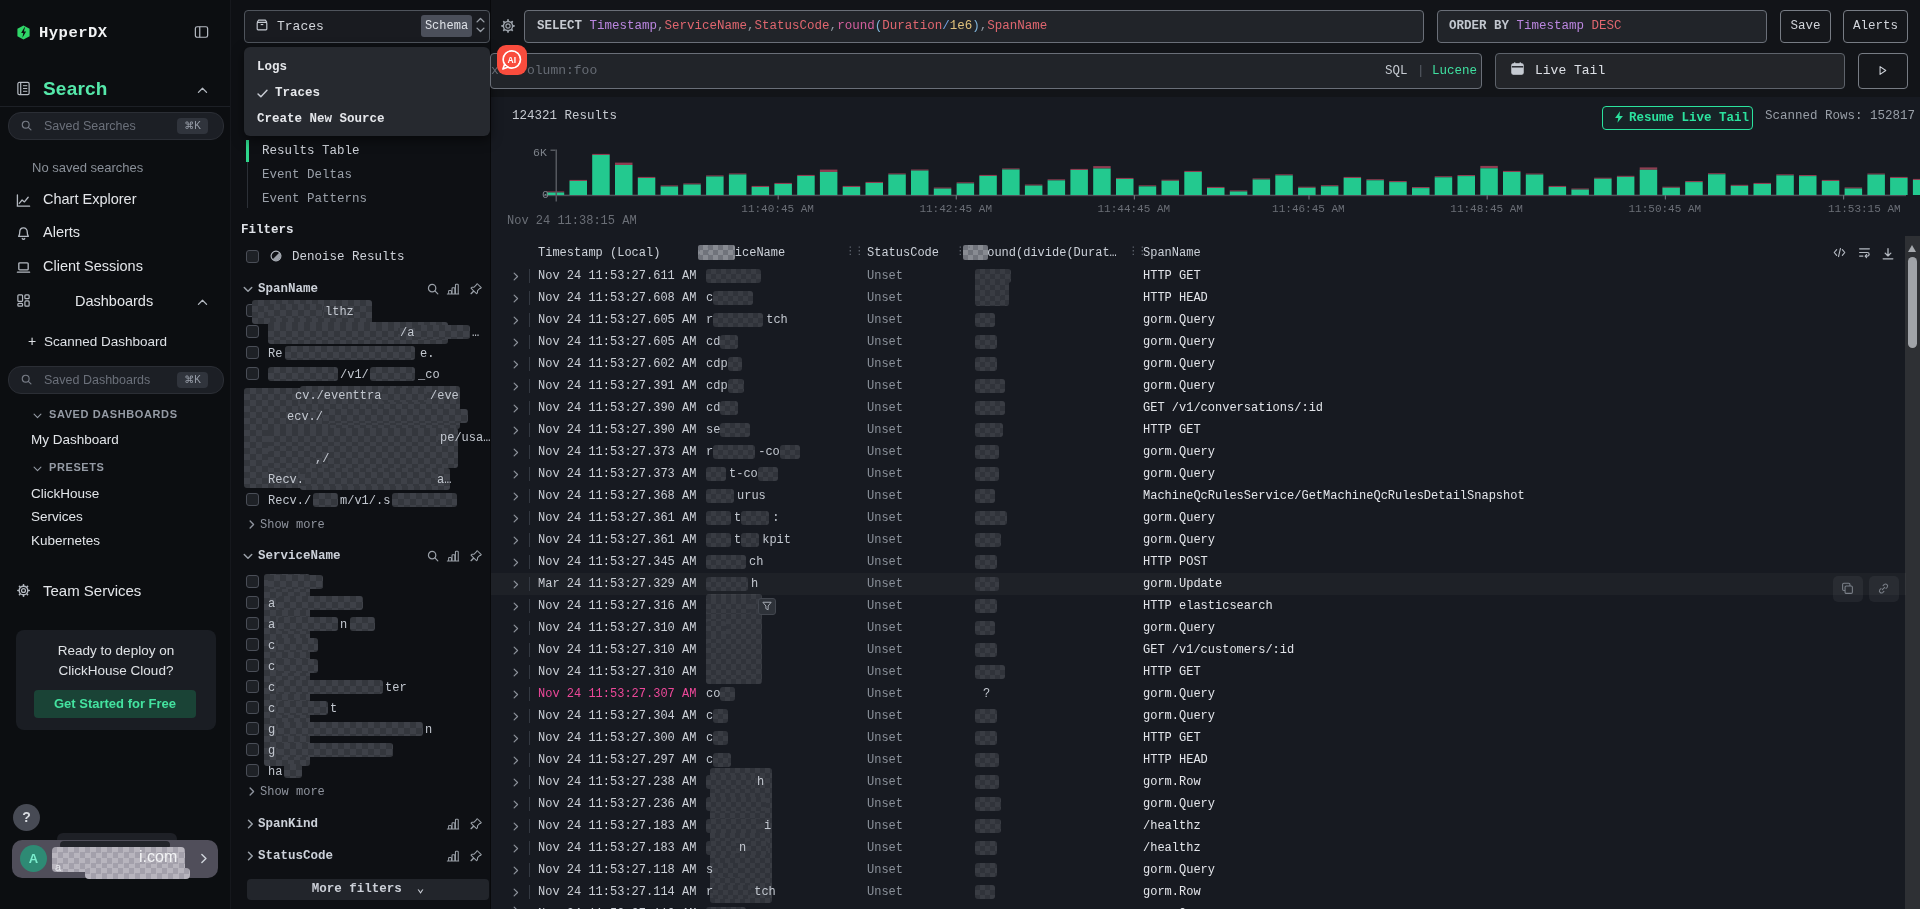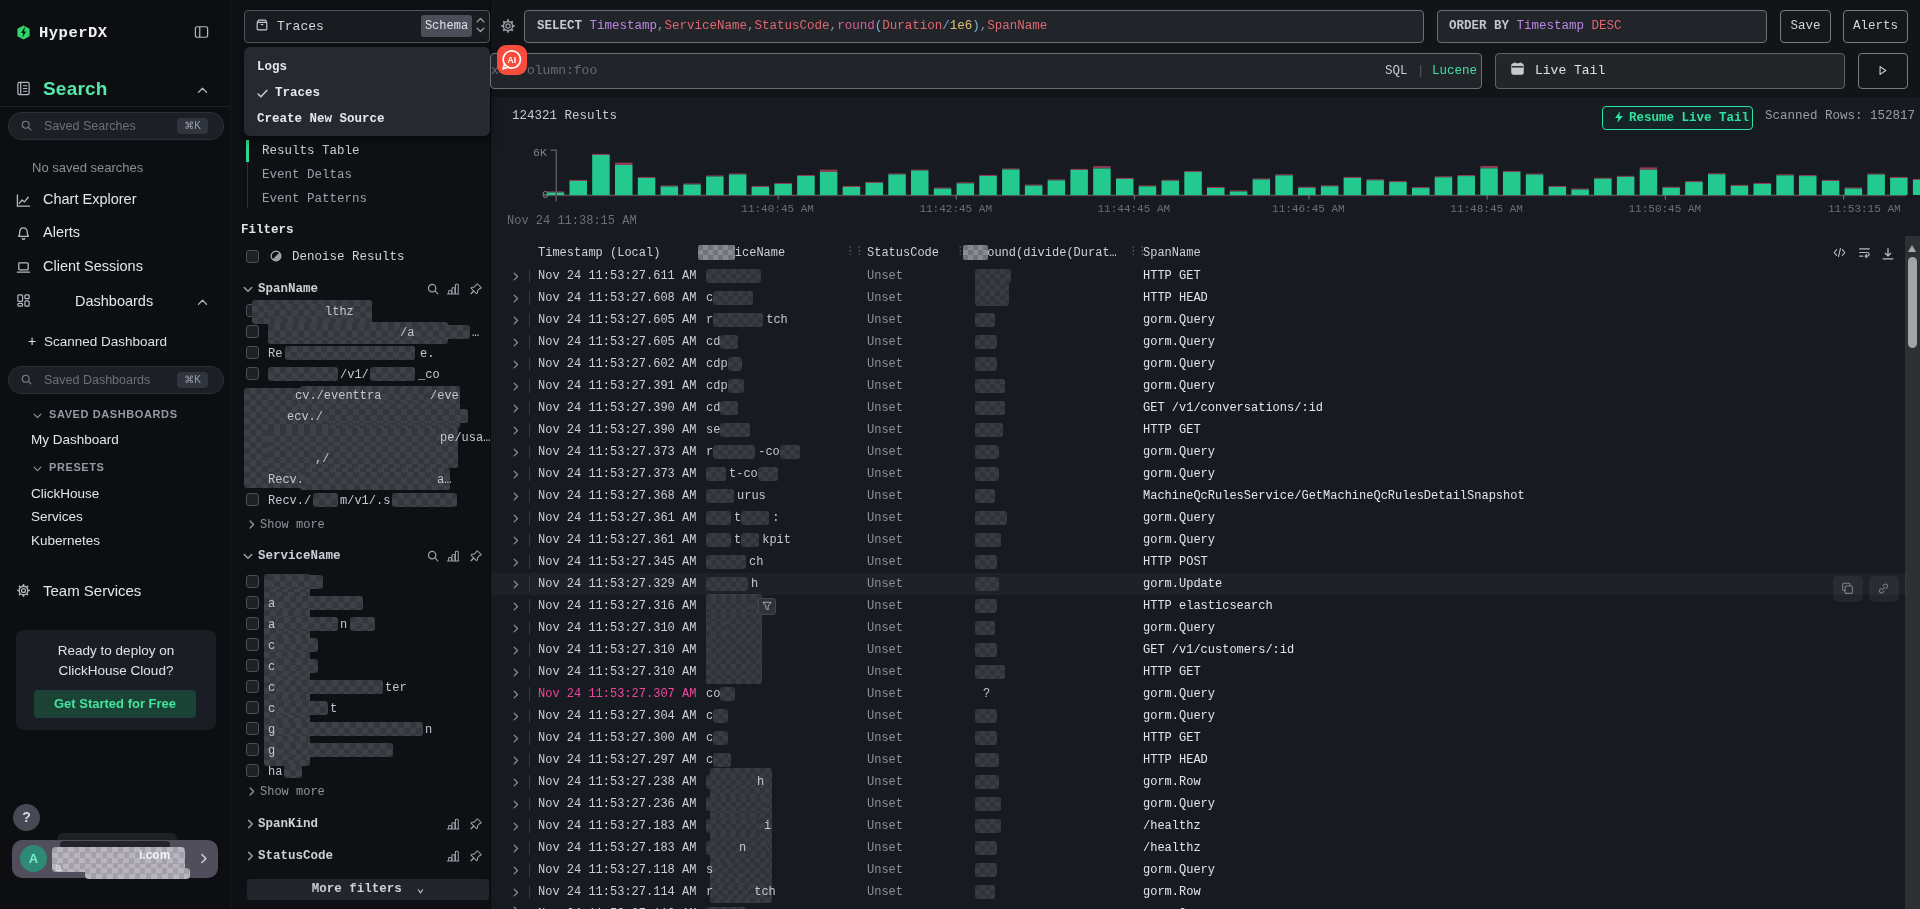--- a/index.html
+++ b/index.html
@@ -131,21 +131,21 @@
 <div class="abs sans" style="left:16px;top:643px;font-size:13.5px;color:#dfe2e6;font-weight:400;letter-spacing:0;white-space:pre;width:200px;text-align:center;">Ready to deploy on</div>
 <div class="abs sans" style="left:16px;top:663px;font-size:13.5px;color:#dfe2e6;font-weight:400;letter-spacing:0;white-space:pre;width:200px;text-align:center;">ClickHouse Cloud?</div>
 <div class="abs sans" style="left:34px;top:690px;width:162px;height:28px;background:#1a4336;border-radius:4px;color:#44e3a0;font-size:13px;font-weight:700;text-align:center;line-height:28px;">Get Started for Free</div>
 <div class="abs sans" style="left:13px;top:804px;width:27px;height:27px;border-radius:50%;background:#474a54;color:#d9dce1;font-weight:700;font-size:14px;text-align:center;line-height:27px;">?</div>
 <div class="abs" style="left:57px;top:833px;width:120px;height:12px;background:#1e2026;border-radius:6px;"></div>
 <div class="abs" style="left:12px;top:840px;width:206px;height:38px;background:#504e5a;border-radius:10px;"></div>
 <div class="abs" style="left:60px;top:841px;width:110px;height:8px;background:#22242a;border-radius:4px;"></div>
 <div class="abs mosaicL" style="left:52px;top:847px;width:133px;height:25px;"></div>
 <div class="abs mosaicL" style="left:85px;top:868px;width:105px;height:11px;"></div>
 <div class="abs sans" style="left:20px;top:845px;width:27px;height:27px;border-radius:50%;background:#2e8a74;color:#7aeccd;font-weight:700;font-size:13px;text-align:center;line-height:27px;">A</div>
-<div class="abs sans" style="left:139px;top:848px;font-size:12px;color:#f2f3f5;font-weight:700;letter-spacing:0;white-space:pre;">i.com</div>
+<div class="abs sans" style="left:139px;top:848px;font-size:16px;color:#f2f3f5;font-weight:400;letter-spacing:0;white-space:pre;">i.com</div>
 <div class="abs sans" style="left:55px;top:861px;font-size:11px;color:#e8eaee;font-weight:400;letter-spacing:0;white-space:pre;">a</div>
 <svg class="abs" style="left:197px;top:852px" width="13" height="13" viewBox="0 0 16 16" fill="none">
       <path d="M6 3 L11 8 L6 13" stroke="#cfd3da" stroke-width="1.8" stroke-linecap="round" stroke-linejoin="round"></path>
     </svg>
 <div class="abs" style="left:244px;top:10px;width:246px;height:33px;background:#191b20;border:1px solid #4f545c;border-radius:4px;"></div>
 <svg class="abs" style="left:255px;top:18px" width="14" height="14" viewBox="0 0 16 16" fill="none">
       <rect x="2.5" y="5" width="11" height="8.5" rx="1" stroke="#c6cbd2" stroke-width="1.3"></rect>
       <path d="M2.5 5 L4 2.5 H12 L13.5 5" stroke="#c6cbd2" stroke-width="1.3" stroke-linejoin="round"></path>
       <line x1="6.5" y1="7.5" x2="9.5" y2="7.5" stroke="#c6cbd2" stroke-width="1.3"></line>
     </svg>
@@ -710,21 +710,21 @@
 <div class="abs mosaic2" style="left:706px;top:555px;width:40px;height:14px;"></div>
 <div class="abs mono" style="left:749px;top:555px;font-size:12px;color:#c3c8d0;font-weight:400;letter-spacing:0;white-space:pre;">ch</div>
 <div class="abs mono" style="left:867px;top:555px;font-size:12px;color:#8a9099;font-weight:400;letter-spacing:0;white-space:pre;">Unset</div>
 <div class="abs mosaic2" style="left:975px;top:555px;width:22px;height:14px;"></div>
 <div class="abs mono" style="left:1143px;top:555px;font-size:12px;color:#e3e5ea;font-weight:400;letter-spacing:0;white-space:pre;">HTTP POST</div>
 <div class="abs" style="left:491px;top:573px;width:1415px;height:22px;background:rgba(255,255,255,0.03);"></div>
 <svg class="abs" style="left:510px;top:579px" width="11" height="11" viewBox="0 0 16 16" fill="none">
       <path d="M6 3 L11 8 L6 13" stroke="#8d929b" stroke-width="1.7" stroke-linecap="round" stroke-linejoin="round"></path>
     </svg>
 <div class="abs" style="left:529px;top:577px;width:1px;height:14px;background:#343942;"></div>
-<div class="abs mono" style="left:538px;top:577px;font-size:12px;color:#c9cdd4;font-weight:400;letter-spacing:0;white-space:pre;">Nov 24 11:53:27.329 AM</div>
+<div class="abs mono" style="left:538px;top:577px;font-size:12px;color:#c9cdd4;font-weight:400;letter-spacing:0;white-space:pre;">Mar 24 11:53:27.329 AM</div>
 <div class="abs mosaic2" style="left:706px;top:577px;width:42px;height:14px;"></div>
 <div class="abs mono" style="left:751px;top:577px;font-size:12px;color:#c3c8d0;font-weight:400;letter-spacing:0;white-space:pre;">h</div>
 <div class="abs mono" style="left:867px;top:577px;font-size:12px;color:#8a9099;font-weight:400;letter-spacing:0;white-space:pre;">Unset</div>
 <div class="abs mosaic2" style="left:975px;top:577px;width:24px;height:14px;"></div>
 <div class="abs mono" style="left:1143px;top:577px;font-size:12px;color:#e3e5ea;font-weight:400;letter-spacing:0;white-space:pre;">gorm.Update</div>
 <svg class="abs" style="left:510px;top:601px" width="11" height="11" viewBox="0 0 16 16" fill="none">
       <path d="M6 3 L11 8 L6 13" stroke="#8d929b" stroke-width="1.7" stroke-linecap="round" stroke-linejoin="round"></path>
     </svg>
 <div class="abs" style="left:529px;top:599px;width:1px;height:14px;background:#343942;"></div>
 <div class="abs mono" style="left:538px;top:599px;font-size:12px;color:#c9cdd4;font-weight:400;letter-spacing:0;white-space:pre;">Nov 24 11:53:27.316 AM</div>

